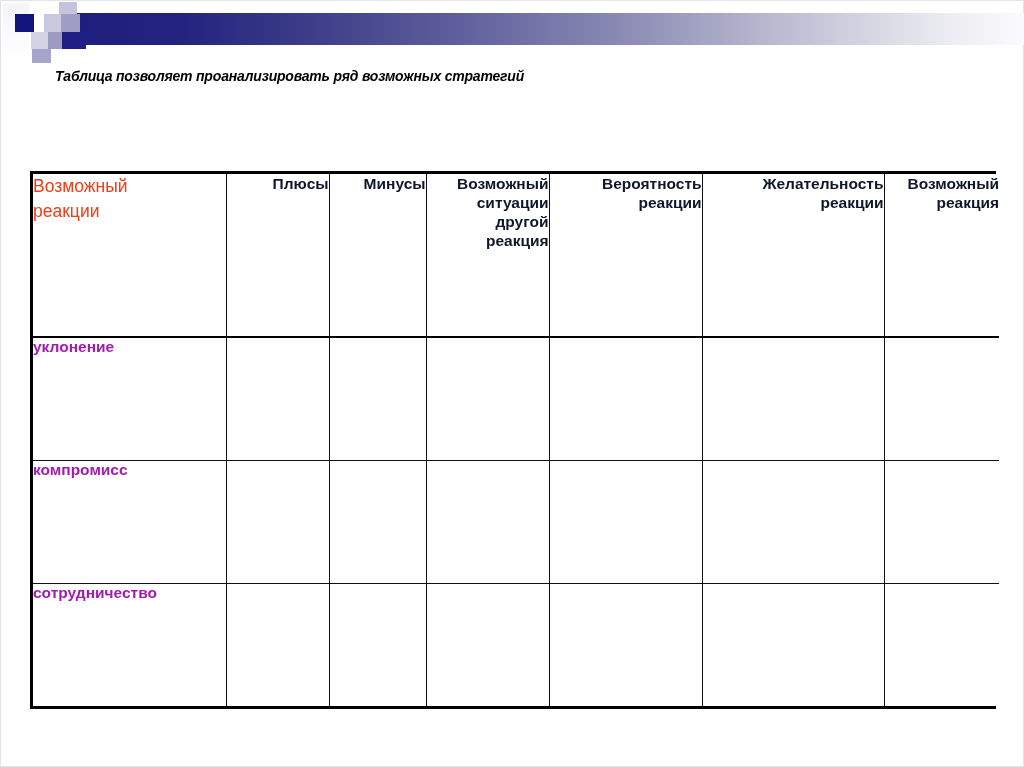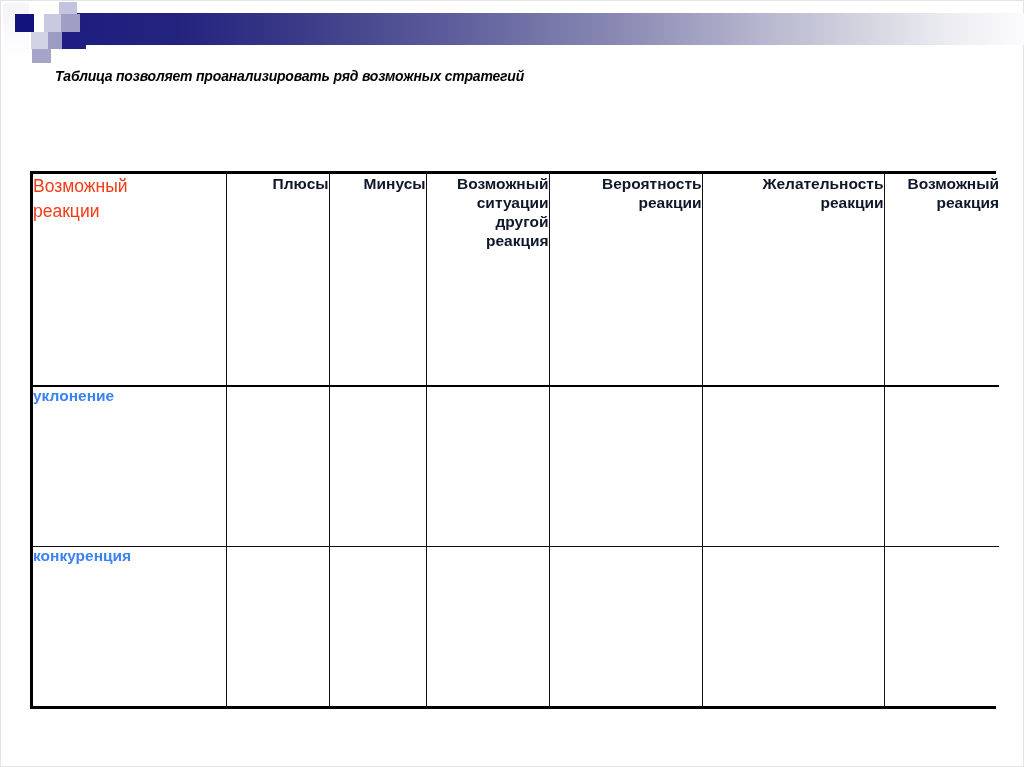--- a/index.html
+++ b/index.html
@@ -158,21 +158,21 @@
     font-size: 17.5px;
     line-height: 25px;
     padding: 9px 0 0 12px;
     color: #F23B17;
   }
   .rowlabel {
     text-align: left;
     font-size: 15.5px;
     font-weight: bold;
     padding: 11px 0 0 12px;
-    color: #3b82f6;
+    color: #a21caf;
   }
   .empty-cell { }
 
   
   col.c0 { width: 193px; }
   col.c1 { width: 103px; }
   col.c2 { width: 97px; }
   col.c3 { width: 123px; }
   col.c4 { width: 153px; }
   col.c5 { width: 182px; }
@@ -250,28 +250,37 @@
           <td class="rowlabel">уклонение</td>
           <td class="empty-cell"></td>
           <td class="empty-cell"></td>
           <td class="empty-cell"></td>
           <td class="empty-cell"></td>
           <td class="empty-cell"></td>
           <td class="empty-cell"></td>
         </tr>
 
 
+
         <tr class="body-row">
-          <td class="rowlabel">конкуренция</td>
-          <td class="empty-cell"></td>
-          <td class="empty-cell"></td>
-          <td class="empty-cell"></td>
-          <td class="empty-cell"></td>
-          <td class="empty-cell"></td>
-          <td class="empty-cell"></td>
-        </tr>
-
-
+          <td class="rowlabel">компромисс</td>
+          <td class="empty-cell"></td>
+          <td class="empty-cell"></td>
+          <td class="empty-cell"></td>
+          <td class="empty-cell"></td>
+          <td class="empty-cell"></td>
+          <td class="empty-cell"></td>
+        </tr>
+
+        <tr class="body-row">
+          <td class="rowlabel">сотрудничество</td>
+          <td class="empty-cell"></td>
+          <td class="empty-cell"></td>
+          <td class="empty-cell"></td>
+          <td class="empty-cell"></td>
+          <td class="empty-cell"></td>
+          <td class="empty-cell"></td>
+        </tr>
       </tbody>
     </table>
   </div>
 
 </div>
 
 </body></html>

